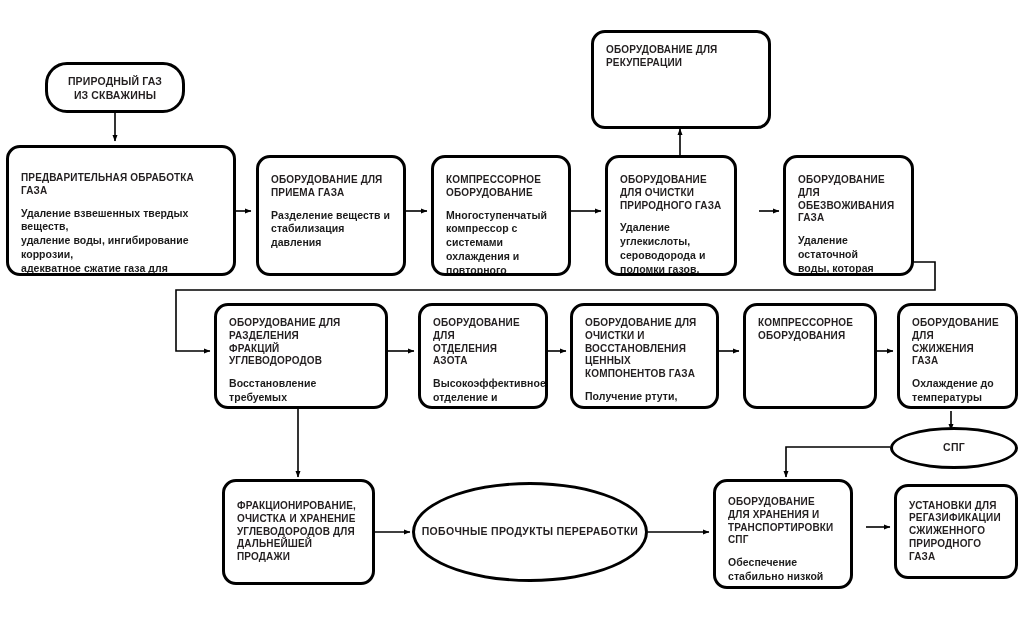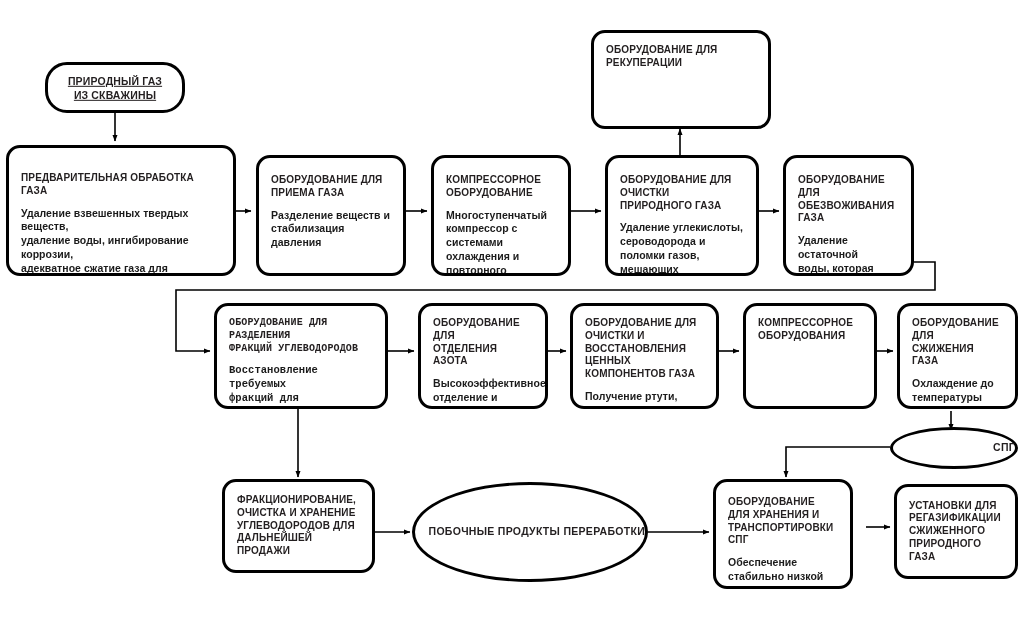--- a/index.html
+++ b/index.html
@@ -53,31 +53,30 @@
   }
   .node.stadium{
     border-radius:22px;
   }
   .node.stadium .inner{
     text-align:center;
   }
   .node.stadium .ttl{
     font-size:10.5px;
     line-height:1.35;
-    text-decoration:underline;
   }
   .ellipse{
     position:absolute;
     box-sizing:border-box;
     background:#ffffff;
     border:3.5px solid #000000;
     border-radius:50%;
     display:flex;
     align-items:center;
-    justify-content:flex-end;
+    justify-content:center;
     text-align:center;
   }
   .ellipse .ttl{
     font-size:10.5px;
     letter-spacing:0.3px;
     margin:0;
   }
   .center-title .inner{
     top:50%;
     transform:translateY(-50%);
@@ -162,21 +161,21 @@
     <div class="inner" style="top:16px;">
       <div class="ttl">КОМПРЕССОРНОЕ
 ОБОРУДОВАНИЕ</div>
       <div class="dsc">Многоступенчатый
 компрессор с системами
 охлаждения и повторного
 сбора жидкости</div>
     </div>
   </div>
 
-  <div class="node" style="left:605px;top:155px;width:154px;height:121px;">
+  <div class="node" style="left:605px;top:155px;width:132px;height:121px;">
     <div class="inner" style="top:16px;">
       <div class="ttl">ОБОРУДОВАНИЕ ДЛЯ ОЧИСТКИ
 ПРИРОДНОГО ГАЗА</div>
       <div class="dsc">Удаление углекислоты,
 сероводорода и поломки газов,
 мешающих производственному
 процессу</div>
     </div>
   </div>
 
@@ -192,21 +191,21 @@
       <div class="ttl">ОБОРУДОВАНИЕ ДЛЯ
 ОБЕЗВОЖИВАНИЯ ГАЗА</div>
       <div class="dsc">Удаление остаточной
 воды, которая может стать
 причиной засорения и
 поломки системы</div>
     </div>
   </div>
 
   <div class="node" style="left:214px;top:303px;width:174px;height:106px;">
-    <div class="inner" style="top:11px;font-family:Liberation Mono, monospace;">
+    <div class="inner" style="top:11px;">
       <div class="ttl">ОБОРУДОВАНИЕ ДЛЯ РАЗДЕЛЕНИЯ
 ФРАКЦИЙ УГЛЕВОДОРОДОВ</div>
       <div class="dsc">Восстановление требуемых
 фракций для последующего
 использования</div>
     </div>
   </div>
 
   <div class="node" style="left:418px;top:303px;width:130px;height:106px;">
     <div class="inner" style="top:11px;">
@@ -243,21 +242,21 @@
       <div class="dsc">Охлаждение до
 температуры -162С при
 адекватном давлении</div>
     </div>
   </div>
 
   <div class="ellipse" style="left:890px;top:427px;width:128px;height:42px;">
     <div class="ttl">СПГ</div>
   </div>
 
-  <div class="node center-title" style="left:222px;top:479px;width:153px;height:94px;">
+  <div class="node center-title" style="left:222px;top:479px;width:153px;height:106px;">
     <div class="inner">
       <div class="ttl">ФРАКЦИОНИРОВАНИЕ,
 ОЧИСТКА И ХРАНЕНИЕ
 УГЛЕВОДОРОДОВ ДЛЯ
 ДАЛЬНЕЙШЕЙ ПРОДАЖИ</div>
     </div>
   </div>
 
   <div class="ellipse" style="left:412px;top:482px;width:236px;height:100px;">
     <div class="ttl">ПОБОЧНЫЕ ПРОДУКТЫ ПЕРЕРАБОТКИ</div>

